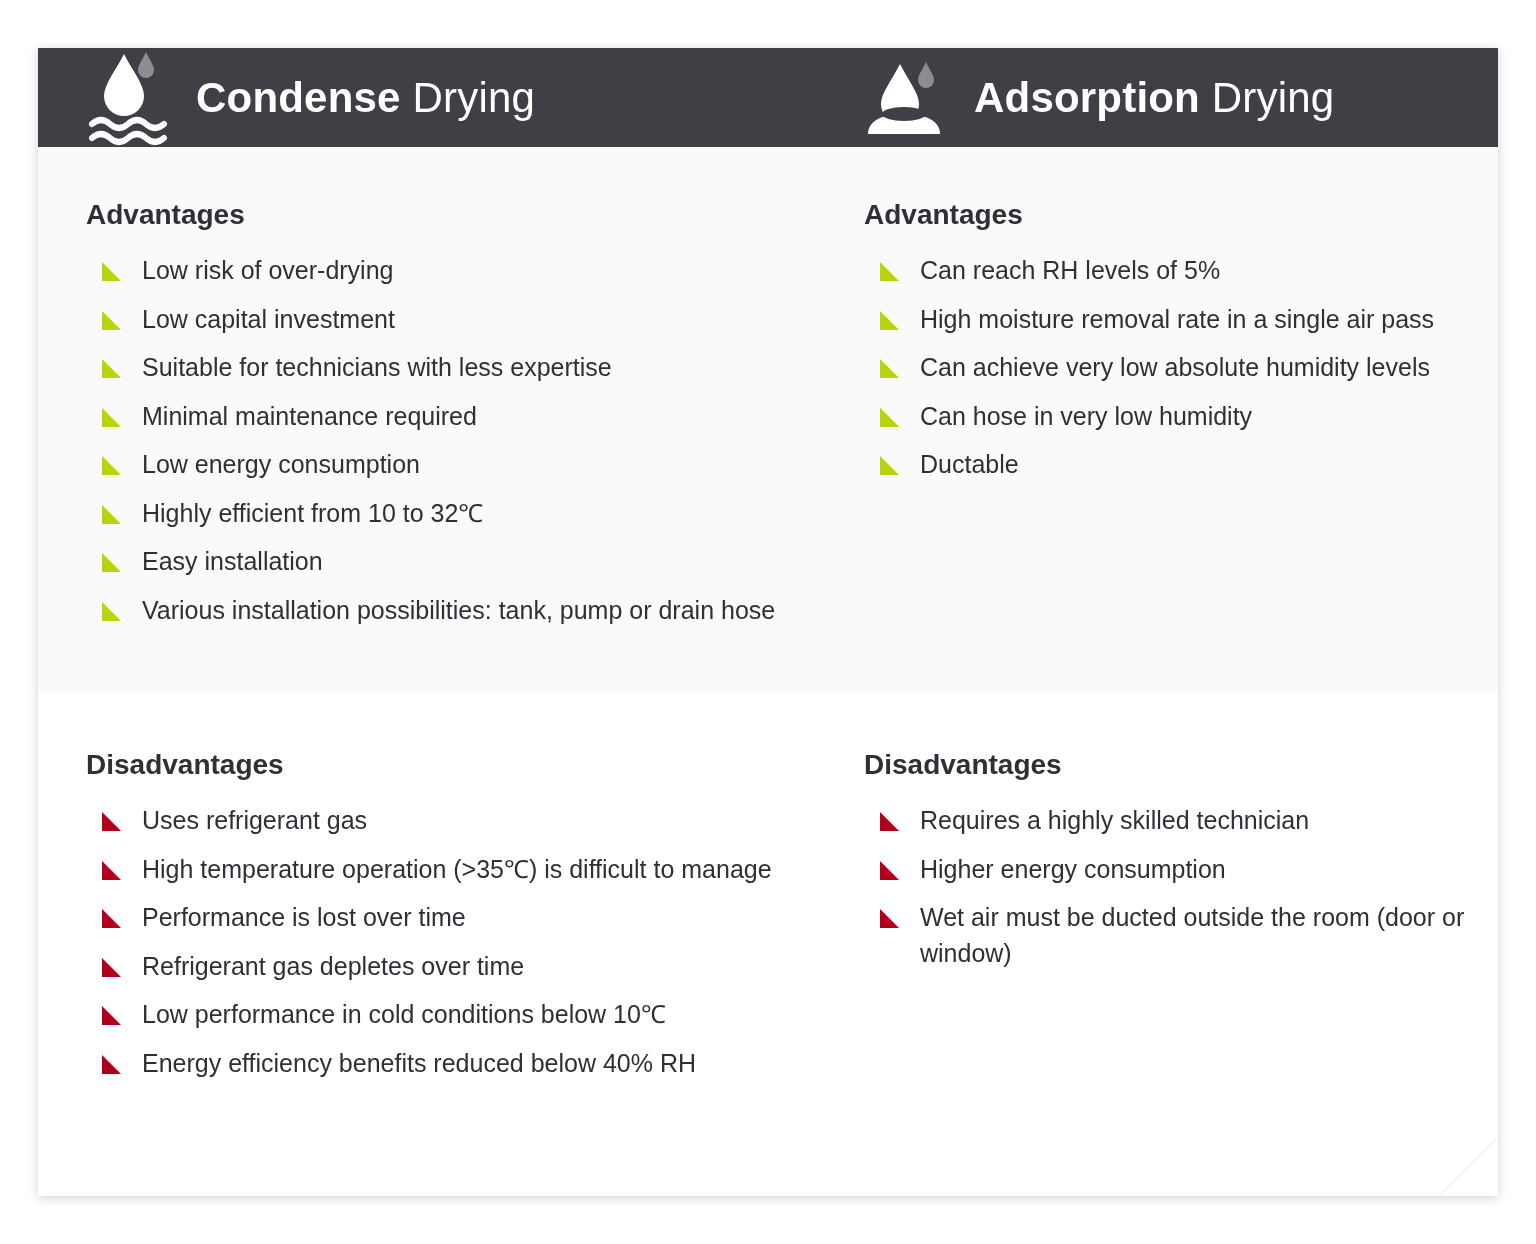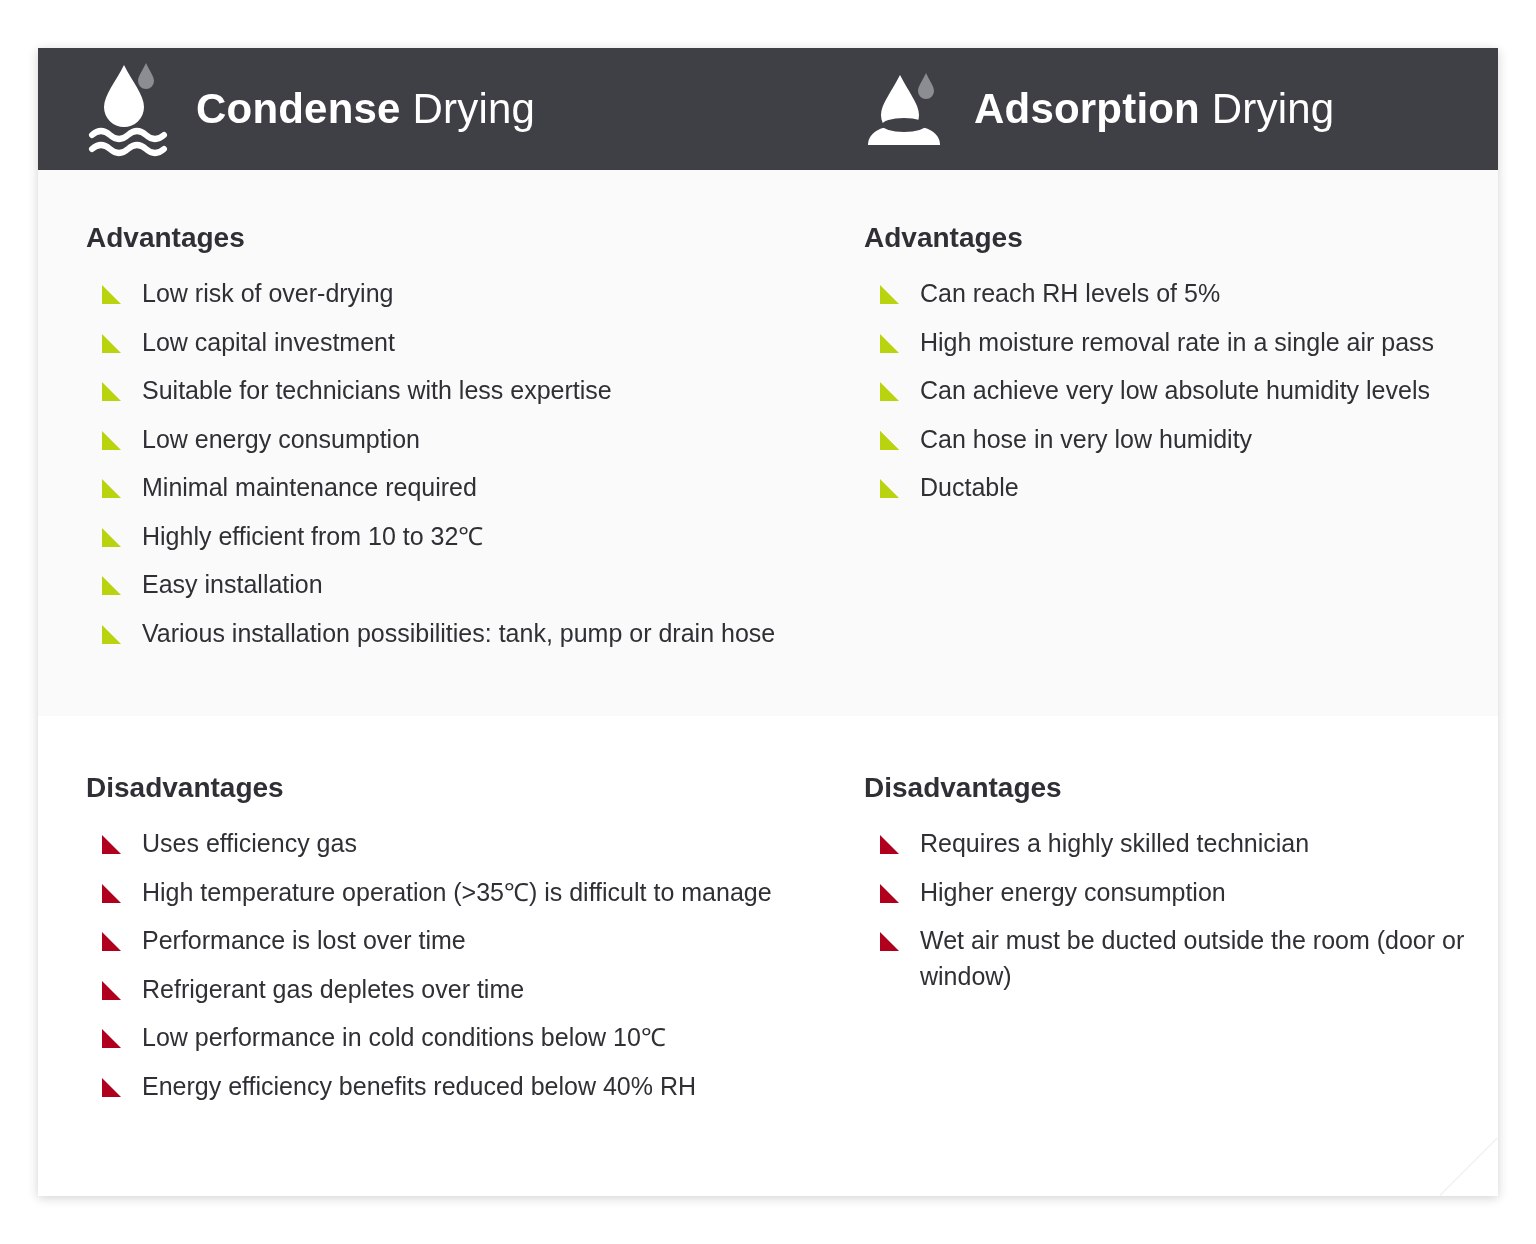--- a/index.html
+++ b/index.html
@@ -36,21 +36,21 @@
     bottom: 0;
     width: 0;
     height: 0;
     border-left: 58px solid transparent;
     border-bottom: 58px solid #ffffff;
   }
 
   
   #header {
     position: relative;
-    height: 122px;
+    height: 99px;
     background: #3f3f46;
     display: flex;
     align-items: center;
   }
   .hdr-col {
     display: flex;
     align-items: center;
     height: 100%;
   }
   .hdr-col.left { width: 780px; padding-left: 48px; box-sizing: border-box; }
@@ -155,22 +155,22 @@
   <div id="body">
 
     <div class="section adv">
 
       <div class="col left">
         <h2 class="sec-title">Advantages</h2>
         <ul class="items pos">
           <li><span class="bullet"></span><span>Low risk of over-drying</span></li>
           <li><span class="bullet"></span><span>Low capital investment</span></li>
           <li><span class="bullet"></span><span>Suitable for technicians with less expertise</span></li>
+          <li><span class="bullet"></span><span>Minimal maintenance required</span></li>
           <li><span class="bullet"></span><span>Low energy consumption</span></li>
-          <li><span class="bullet"></span><span>Minimal maintenance required</span></li>
           <li><span class="bullet"></span><span>Highly efficient from 10 to 32℃</span></li>
           <li><span class="bullet"></span><span>Easy installation</span></li>
           <li><span class="bullet"></span><span>Various installation possibilities: tank, pump or drain hose</span></li>
         </ul>
       </div>
 
       <div class="col right">
         <h2 class="sec-title">Advantages</h2>
         <ul class="items pos">
           <li><span class="bullet"></span><span>Can reach RH levels of 5%</span></li>
@@ -182,21 +182,21 @@
         </ul>
       </div>
 
     </div>
 
     <div class="section dis">
 
       <div class="col left">
         <h2 class="sec-title">Disadvantages</h2>
         <ul class="items neg">
-          <li><span class="bullet"></span><span>Uses efficiency gas</span></li>
+          <li><span class="bullet"></span><span>Uses refrigerant gas</span></li>
           <li><span class="bullet"></span><span>High temperature operation (&gt;35℃) is difficult to manage</span></li>
           <li><span class="bullet"></span><span>Performance is lost over time</span></li>
           <li><span class="bullet"></span><span>Refrigerant gas depletes over time</span></li>
           <li><span class="bullet"></span><span>Low performance in cold conditions below 10℃</span></li>
           <li><span class="bullet"></span><span>Energy efficiency benefits reduced below 40% RH</span></li>
         </ul>
       </div>
 
       <div class="col right">
         <h2 class="sec-title">Disadvantages</h2>

